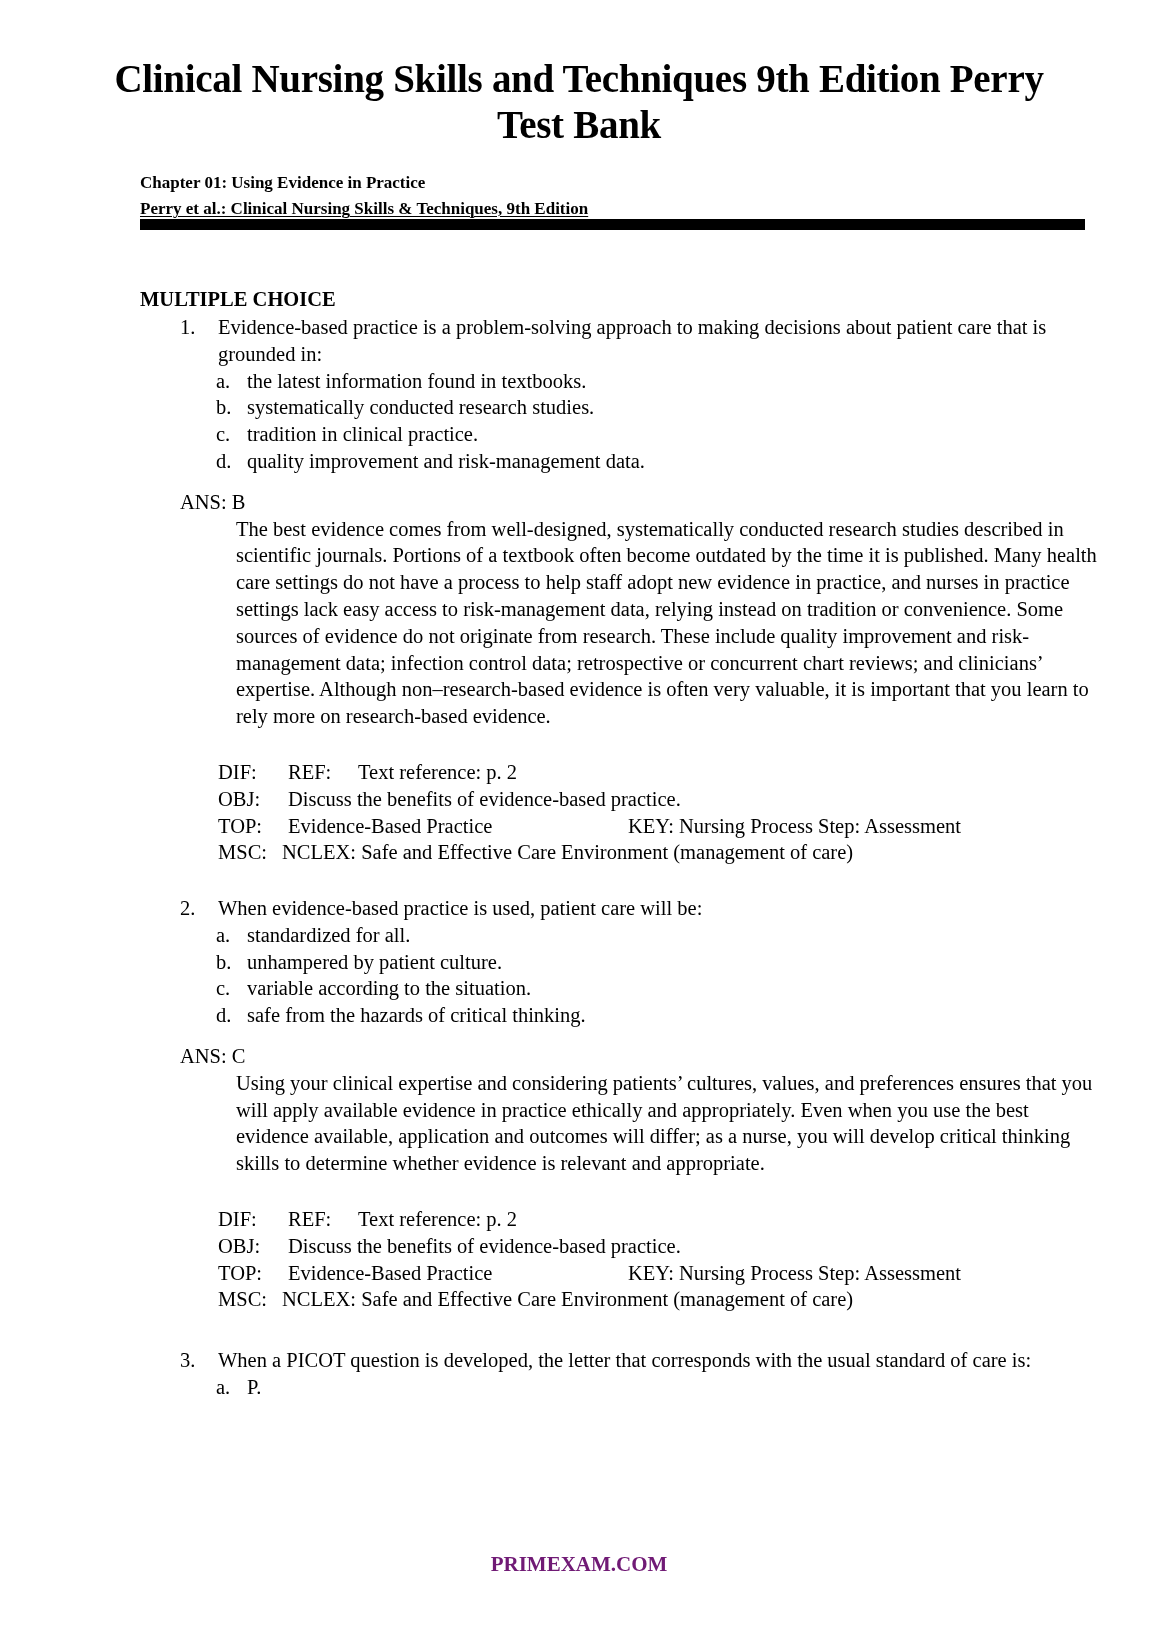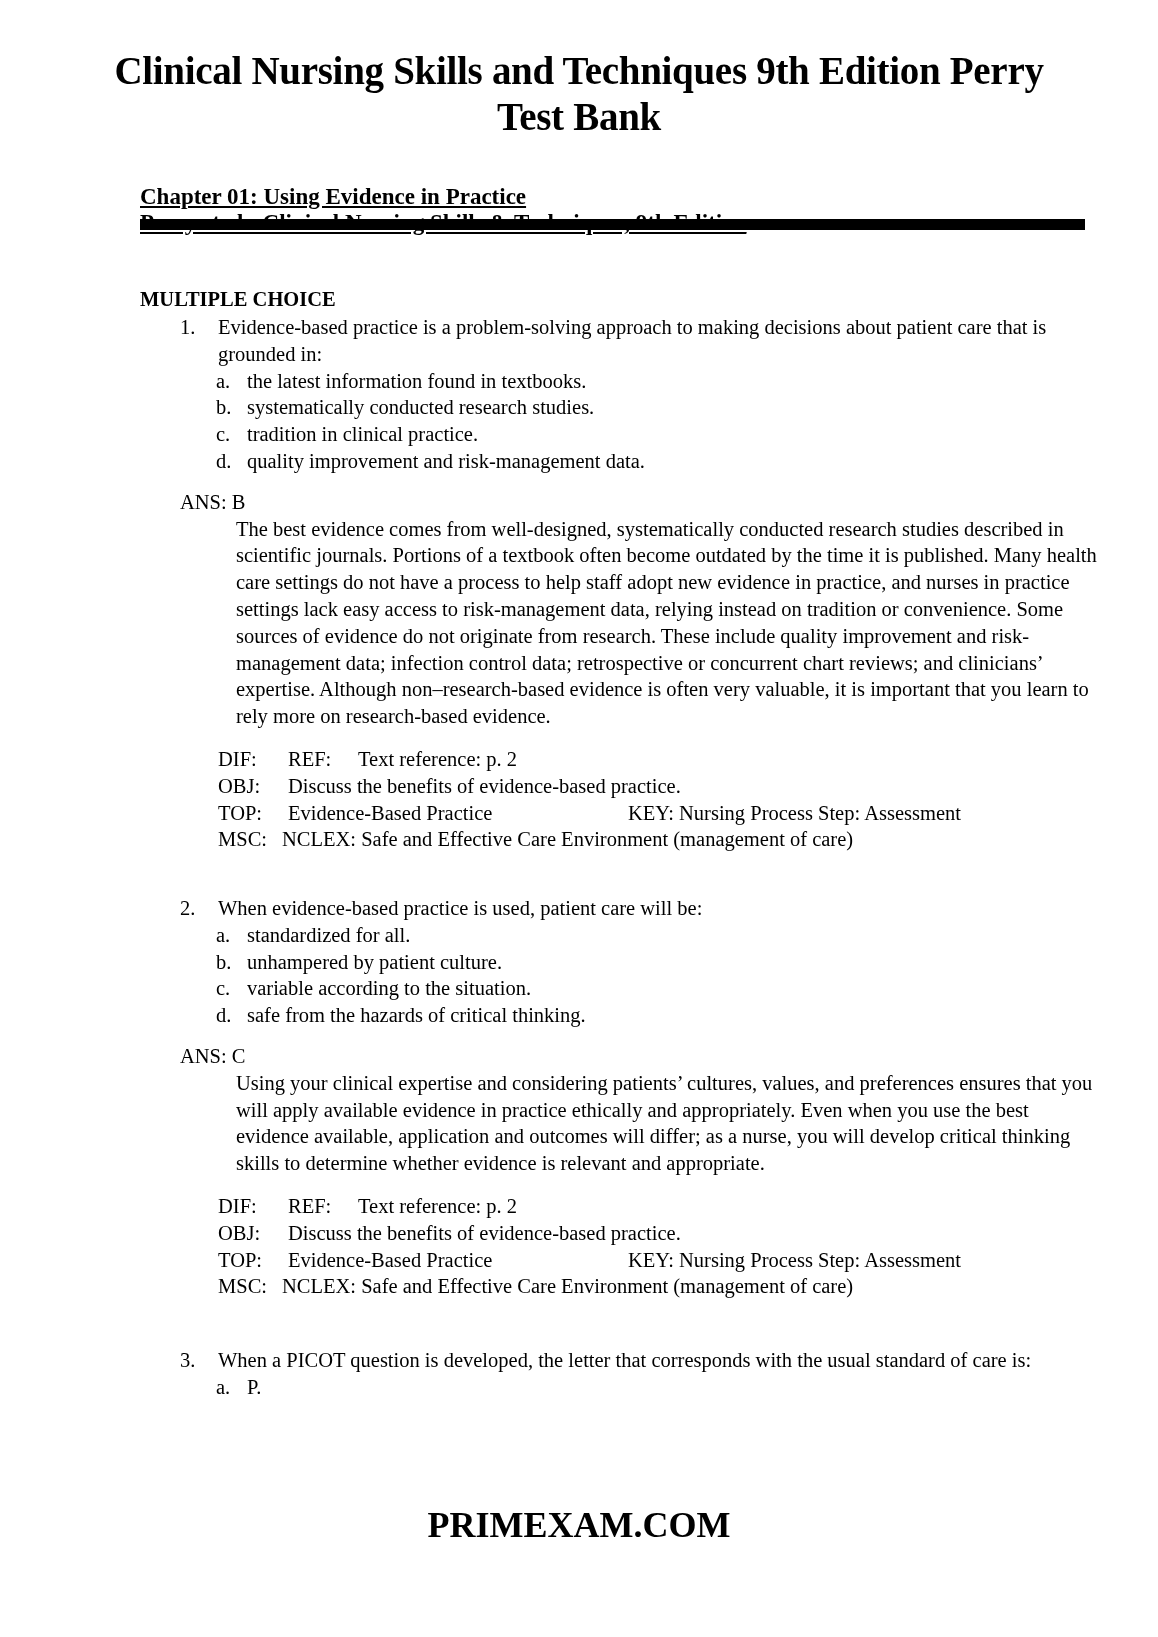--- a/index.html
+++ b/index.html
@@ -1,56 +1,56 @@
 <!DOCTYPE html>
 <html><head>
 <meta charset="utf-8">
 <style>
   html, body { margin: 0; padding: 0; background: #ffffff; }
   body {
     width: 1158px; height: 1637px; position: relative; overflow: hidden;
     font-family: "Liberation Serif", "DejaVu Serif", serif; color: #000;
   }
   .title {
-    position: absolute; left: 0; top: 48px; width: 1158px;
+    position: absolute; left: 0; top: 56px; width: 1158px;
     text-align: center; font-weight: bold; font-size: 39px; line-height: 46px;
     letter-spacing: -0.3px;
   }
   .chap {
-    position: absolute; left: 140px; top: 184px;
-    font-weight: bold; font-size: 23px; line-height: 26px; text-decoration: underline;
+    position: absolute; left: 140px; top: 170px;
+    font-weight: bold; font-size: 17px; line-height: 26px;
   }
   .chap .sub { text-decoration: underline; text-decoration-thickness: 1px; text-underline-offset: 2px; }
   .rule {
     position: absolute; left: 140px; top: 219px; width: 945px; height: 11px;
     background: #000;
   }
   .section {
     position: absolute; left: 140px; top: 276px;
     font-weight: bold; font-size: 20.5px; margin-top: 10px;
   }
   .txt { font-size: 20.5px; line-height: 26.8px; }
   .q { position: absolute; left: 180px; width: 900px; }
   .q .stem { display: flex; }
   .q .num { width: 38px; flex: none; }
   .q .stemtext { flex: 1; }
   .opts { margin-left: 36px; }
   .opt { display: flex; }
   .opt .ol { width: 31px; flex: none; }
   .ans { margin-top: 14px; }
   .rat { margin-left: 56px; width: 862px; }
-  .meta { margin-left: 38px; margin-top: 16px; }
+  .meta { margin-left: 38px; margin-top: 29px; }
   .mrow { display: flex; }
   .mk { width: 70px; flex: none; }
   .mv { width: 340px; flex: none; }
   .mk2 { width: 70px; flex: none; }
   .msc-k { width: 64px; flex: none; }
   .footer {
-    position: absolute; left: 0; top: 1504px; width: 1158px; text-align: center;
-    font-weight: bold; font-size: 36px; color: #000000;
+    position: absolute; left: 0; top: 1552px; width: 1158px; text-align: center;
+    font-weight: bold; font-size: 21px; color: #701a75;
   }
 </style>
 </head>
 <body>
 
 <div class="title">
   <div>Clinical Nursing Skills and Techniques 9th Edition Perry</div>
   <div>Test Bank</div>
 </div>
 

